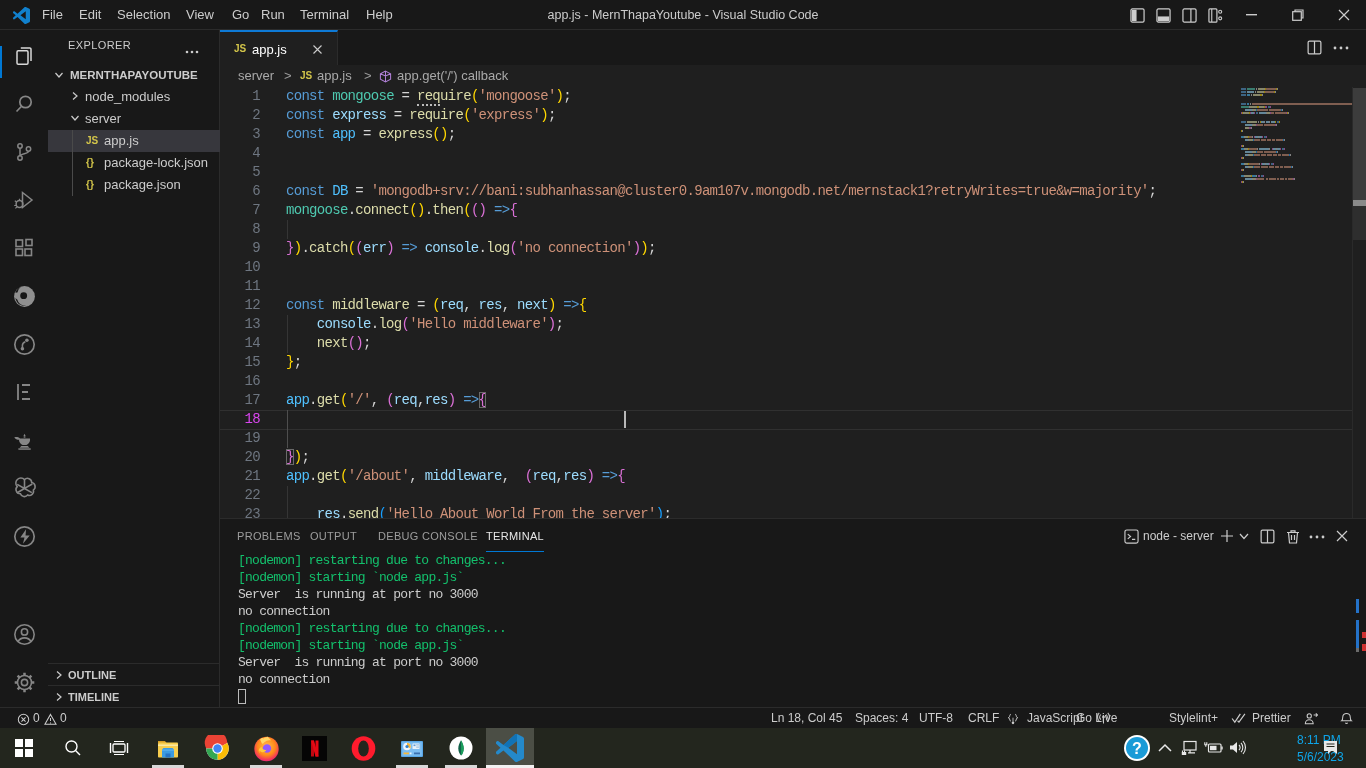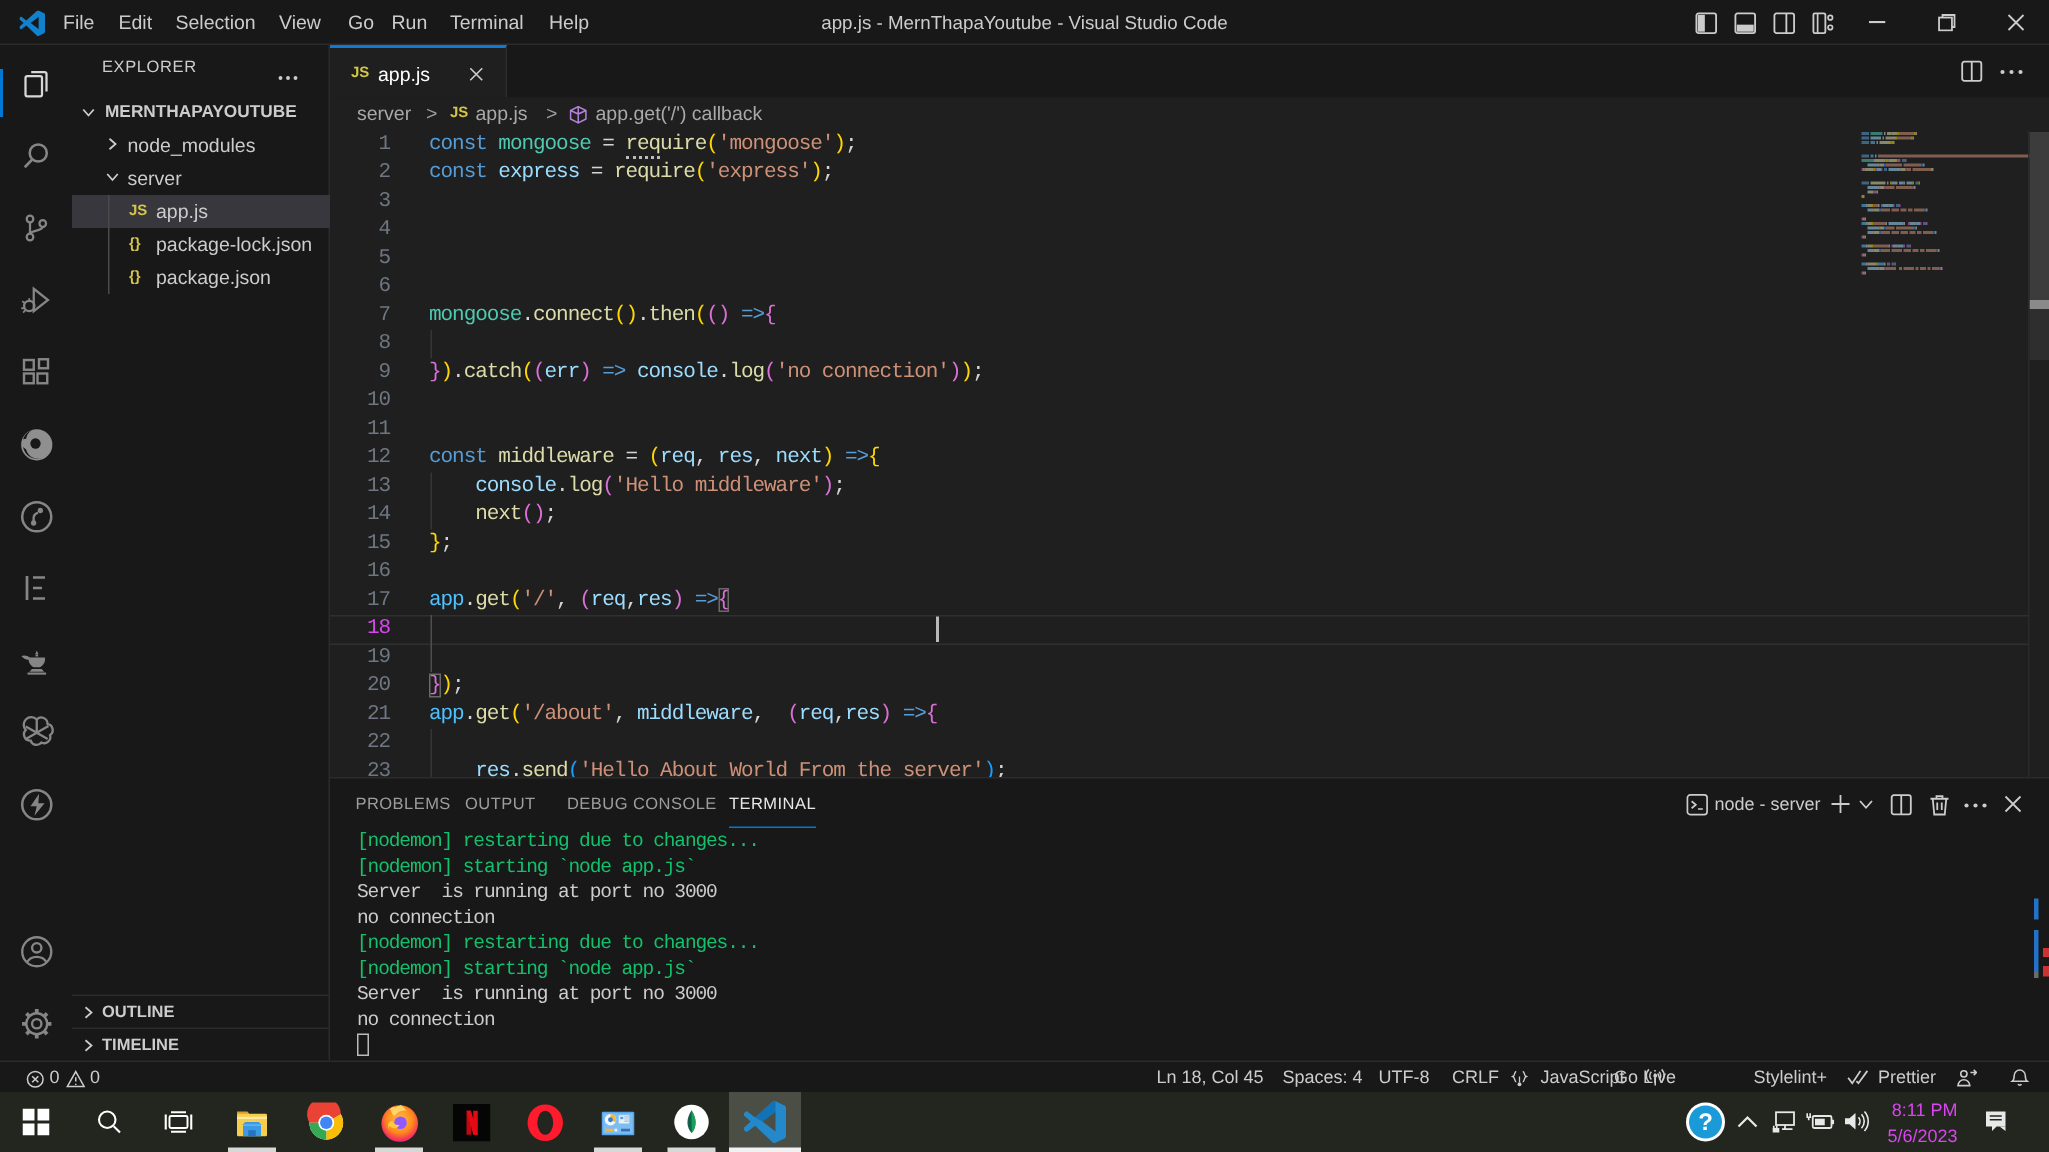--- a/index.html
+++ b/index.html
@@ -271,25 +271,27 @@
       <path d="M7 1.2 12.5 4v6L7 12.8 1.5 10V4z M7 1.2v5.3 M1.5 4 7 6.5 12.5 4 M7 12.8V6.5" fill="none" stroke="#b180d7" stroke-width="1.1"></path>
     </svg>
  <span style="position:absolute;left:177px">app.get('/') callback</span>
 </div>
 <div id="editor">
     <div class="ln" style="top:0px;color:#6E7681">1</div>
     <div class="cl" style="top:0px"><span style="color:#569CD6">const </span><span style="color:#4EC9B0">mongoose</span><span style="color:#D4D4D4"> = </span><span style="color:#DCDCAA" class="dot">req</span><span style="color:#DCDCAA">uire</span><span style="color:#FFD700">(</span><span style="color:#CE9178">'mongoose'</span><span style="color:#FFD700">)</span><span style="color:#D4D4D4">;</span></div>
     <div class="ln" style="top:19px;color:#6E7681">2</div>
     <div class="cl" style="top:19px"><span style="color:#569CD6">const </span><span style="color:#9CDCFE">express</span><span style="color:#D4D4D4"> = </span><span style="color:#DCDCAA">require</span><span style="color:#FFD700">(</span><span style="color:#CE9178">'express'</span><span style="color:#FFD700">)</span><span style="color:#D4D4D4">;</span></div>
     <div class="ln" style="top:38px;color:#6E7681">3</div>
+    <div class="cl" style="top:38px"><span style="color:#569CD6">const </span><span style="color:#4FC1FF">app</span><span style="color:#D4D4D4"> = </span><span style="color:#DCDCAA">express</span><span style="color:#FFD700">(</span><span style="color:#FFD700">)</span><span style="color:#D4D4D4">;</span></div>
     <div class="ln" style="top:57px;color:#6E7681">4</div>
     <div class="cl" style="top:57px"></div>
     <div class="ln" style="top:76px;color:#6E7681">5</div>
     <div class="cl" style="top:76px"></div>
     <div class="ln" style="top:95px;color:#6E7681">6</div>
+    <div class="cl" style="top:95px"><span style="color:#569CD6">const </span><span style="color:#4FC1FF">DB</span><span style="color:#D4D4D4"> = </span><span style="color:#CE9178">'mongodb+srv://bani:subhanhassan@cluster0.9am107v.mongodb.net/mernstack1?retryWrites=true&amp;w=majority'</span><span style="color:#D4D4D4">;</span></div>
     <div class="ln" style="top:114px;color:#6E7681">7</div>
     <div class="cl" style="top:114px"><span style="color:#4EC9B0">mongoose</span><span style="color:#D4D4D4">.</span><span style="color:#DCDCAA">connect</span><span style="color:#FFD700">(</span><span style="color:#FFD700">)</span><span style="color:#D4D4D4">.</span><span style="color:#DCDCAA">then</span><span style="color:#FFD700">(</span><span style="color:#DA70D6">(</span><span style="color:#DA70D6">)</span><span style="color:#D4D4D4"> </span><span style="color:#569CD6">=&gt;</span><span style="color:#DA70D6">{</span></div>
     <div class="ln" style="top:133px;color:#6E7681">8</div>
     <div class="ln" style="top:152px;color:#6E7681">9</div>
     <div class="cl" style="top:152px"><span style="color:#DA70D6">}</span><span style="color:#FFD700">)</span><span style="color:#D4D4D4">.</span><span style="color:#DCDCAA">catch</span><span style="color:#FFD700">(</span><span style="color:#DA70D6">(</span><span style="color:#9CDCFE">err</span><span style="color:#DA70D6">)</span><span style="color:#D4D4D4"> </span><span style="color:#569CD6">=&gt;</span><span style="color:#D4D4D4"> </span><span style="color:#9CDCFE">console</span><span style="color:#D4D4D4">.</span><span style="color:#DCDCAA">log</span><span style="color:#DA70D6">(</span><span style="color:#CE9178">'no connection'</span><span style="color:#DA70D6">)</span><span style="color:#FFD700">)</span><span style="color:#D4D4D4">;</span></div>
     <div class="ln" style="top:171px;color:#6E7681">10</div>
     <div class="cl" style="top:171px"></div>
     <div class="ln" style="top:190px;color:#6E7681">11</div>
     <div class="cl" style="top:190px"></div>
     <div class="ln" style="top:209px;color:#6E7681">12</div>
@@ -801,19 +803,19 @@
  <svg class="abs" style="left:1204px;top:12px" width="19" height="15" viewBox="0 0 19 15" fill="none" stroke="#e8e8e8" stroke-width="1.2">
       <rect x="4.5" y="4" width="12.5" height="8" rx="1"></rect>
       <path d="M18 6.5v3" stroke-width="1.4"></path>
       <rect x="6" y="5.8" width="6.5" height="4.4" fill="#e8e8e8" stroke="none"></rect>
       <path d="M2.8 2.2v2.6M0.8 2.2v2.6M0.3 4.8h3.2M1.8 4.8v2" stroke-width="1.1"></path>
     </svg>
  <svg class="abs" style="left:1228px;top:11px" width="19" height="17" viewBox="0 0 19 17">
       <path d="M2 6.5v4h3l4 3.5v-11L5 6.5z" fill="#e8e8e8"></path>
       <path d="M11 5.8a4.2 4.2 0 0 1 0 5.4M13 3.8a7 7 0 0 1 0 9.4M15 2a9.8 9.8 0 0 1 0 13" fill="none" stroke="#e8e8e8" stroke-width="1.1"></path>
     </svg>
- <div class="abs" style="left:1255px;top:4px;width:50px;text-align:right;color:#d946ef;font-size:12px;line-height:17px">8:11 PM<br>5/6/2023</div>
+ <div class="abs" style="left:1297px;top:4px;width:50px;text-align:left;color:#0ea5e9;font-size:12px;line-height:17px">8:11 PM<br>5/6/2023</div>
  <svg class="abs" style="left:1322px;top:11px" width="18" height="17" viewBox="0 0 18 17">
       <path d="M2 2h13v10H9l-3 3v-3H2z" fill="#e8e8e8"></path>
       <path d="M11 12l4 3v-3z" fill="#e8e8e8"></path>
       <path d="M4.5 5h8M4.5 7.5h8" stroke="#23261e" stroke-width="1.1"></path>
     </svg>
 </div>
 
 </body></html>

